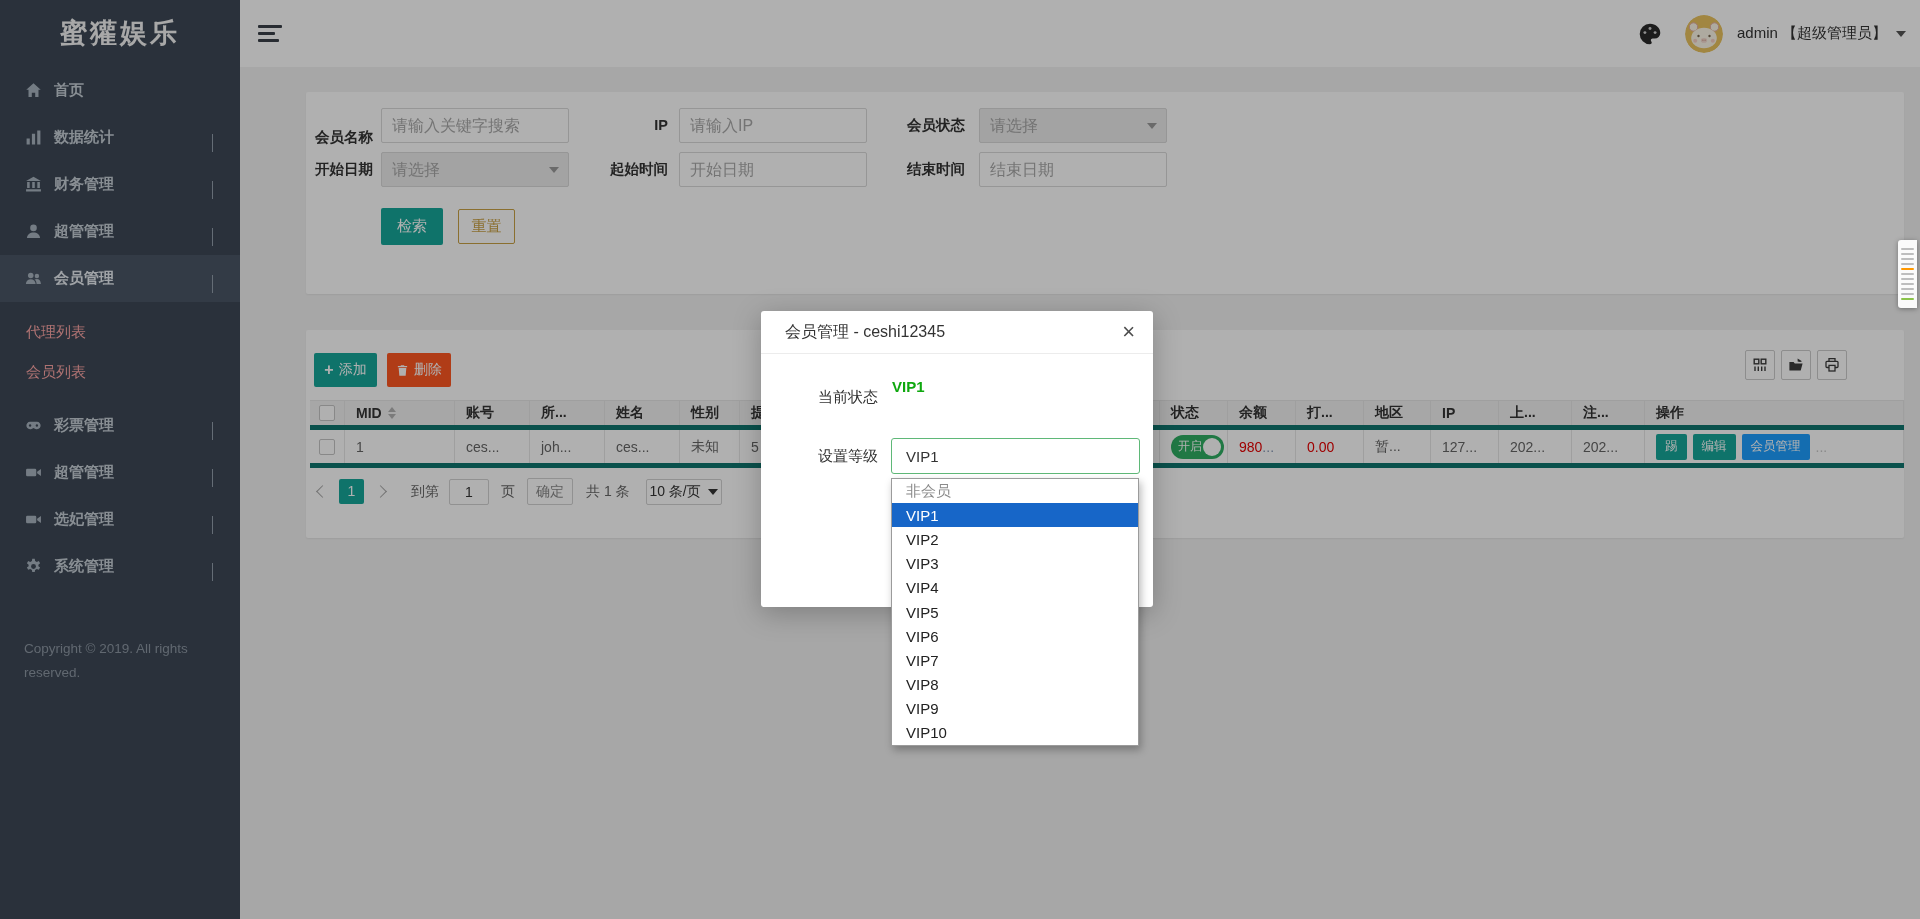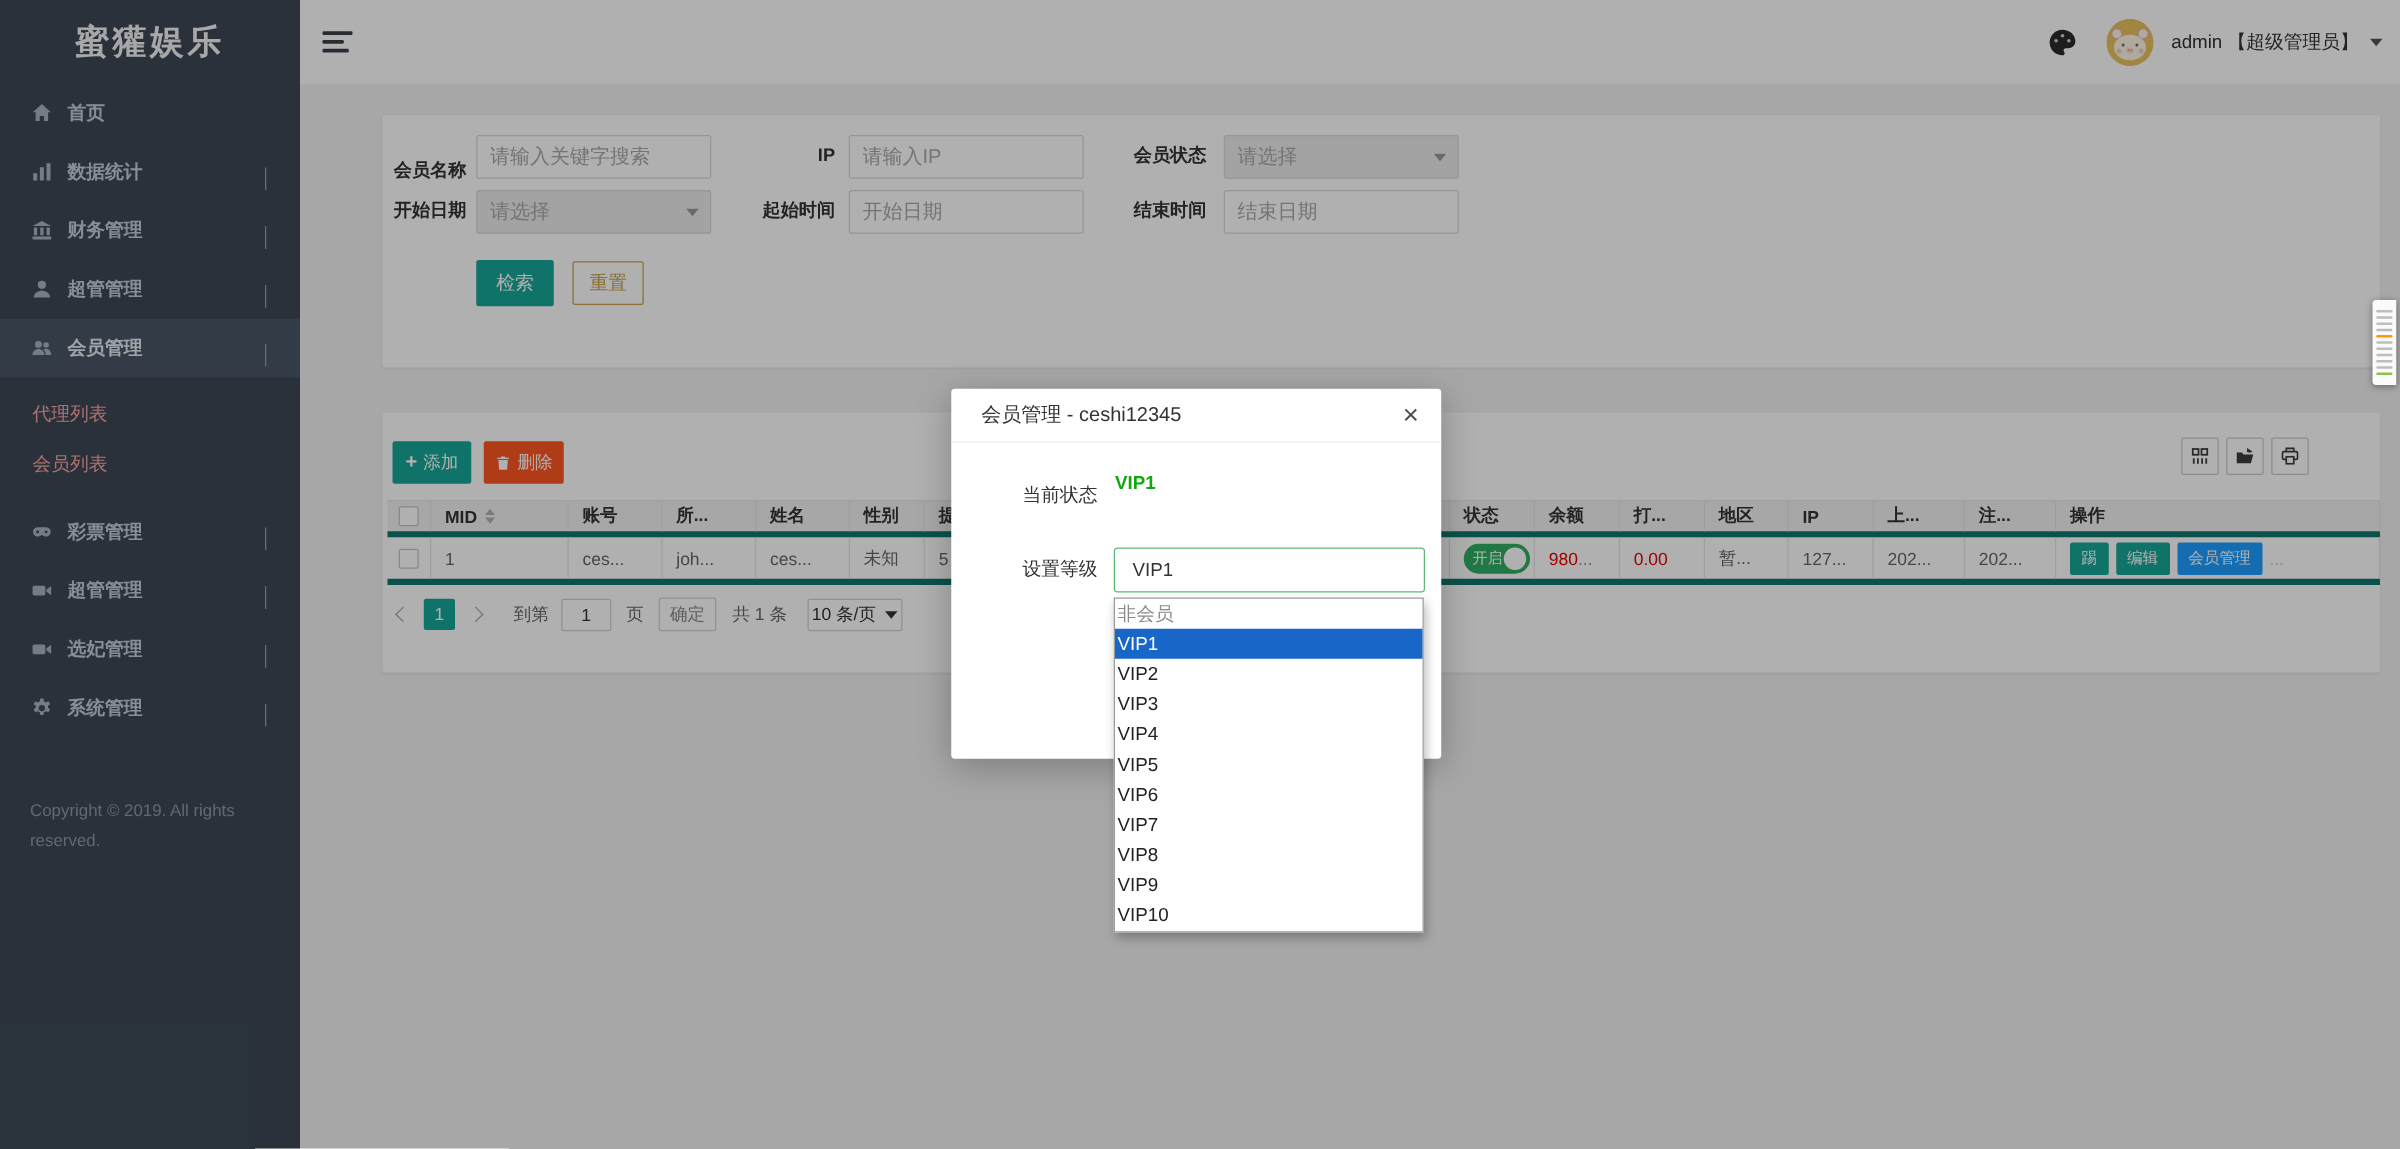--- a/index.html
+++ b/index.html
@@ -97,21 +97,21 @@
   
   .overlay{position:absolute;inset:0;background:rgba(0,0,0,.31);z-index:40;}
   .modal{position:absolute;left:761px;top:311px;width:392px;height:296px;background:#fff;border-radius:3px;z-index:60;box-shadow:0 6px 28px rgba(0,0,0,.25);}
   .modal-head{height:43px;display:flex;align-items:center;padding:0 18px 0 24px;border-bottom:1px solid #ececec;}
   .modal-title{font-size:16px;color:#333;}
   .modal-x{margin-left:auto;font-size:22px;color:#4d4d4d;cursor:pointer;line-height:1;}
   .m-label{position:absolute;font-size:15px;color:#333;line-height:20px;}
   .m-value-green{position:absolute;left:131px;top:66px;font-size:15px;font-weight:bold;color:var(--green-text);line-height:20px;}
   .m-select{position:absolute;left:130px;top:127px;width:249px;height:36px;border:1px solid var(--green-border);border-radius:3px;display:flex;align-items:center;padding-left:14px;font-size:15px;color:#333;background:#fff;cursor:pointer;}
   .dropdown{position:absolute;left:891px;top:478px;width:248px;height:268px;background:#fff;border:1px solid #9b9b9b;z-index:70;box-shadow:2px 4px 8px rgba(0,0,0,.28);display:flex;flex-direction:column;}
-  .dd-opt{flex:1;display:flex;align-items:center;padding-left:2px;font-size:15px;color:#222;cursor:pointer;}
+  .dd-opt{flex:1;display:flex;align-items:center;padding-left:14px;font-size:15px;color:#222;cursor:pointer;}
   .dd-opt.muted{color:#8a8a8a;}
   .dd-opt.selected{background:var(--select-highlight);color:#fff;}
 
   .palette-widget{position:absolute;right:3px;top:240px;width:19px;height:68px;background:#fafafa;border-radius:3px 0 0 3px;box-shadow:0 1px 5px rgba(0,0,0,.35);z-index:60;display:flex;flex-direction:column;justify-content:center;gap:2.5px;padding:4px 3px;}
   .pw-stripe{height:2.5px;border-radius:1px;}
 </style>
 </head>
 <body>
 
 <div class="app">

